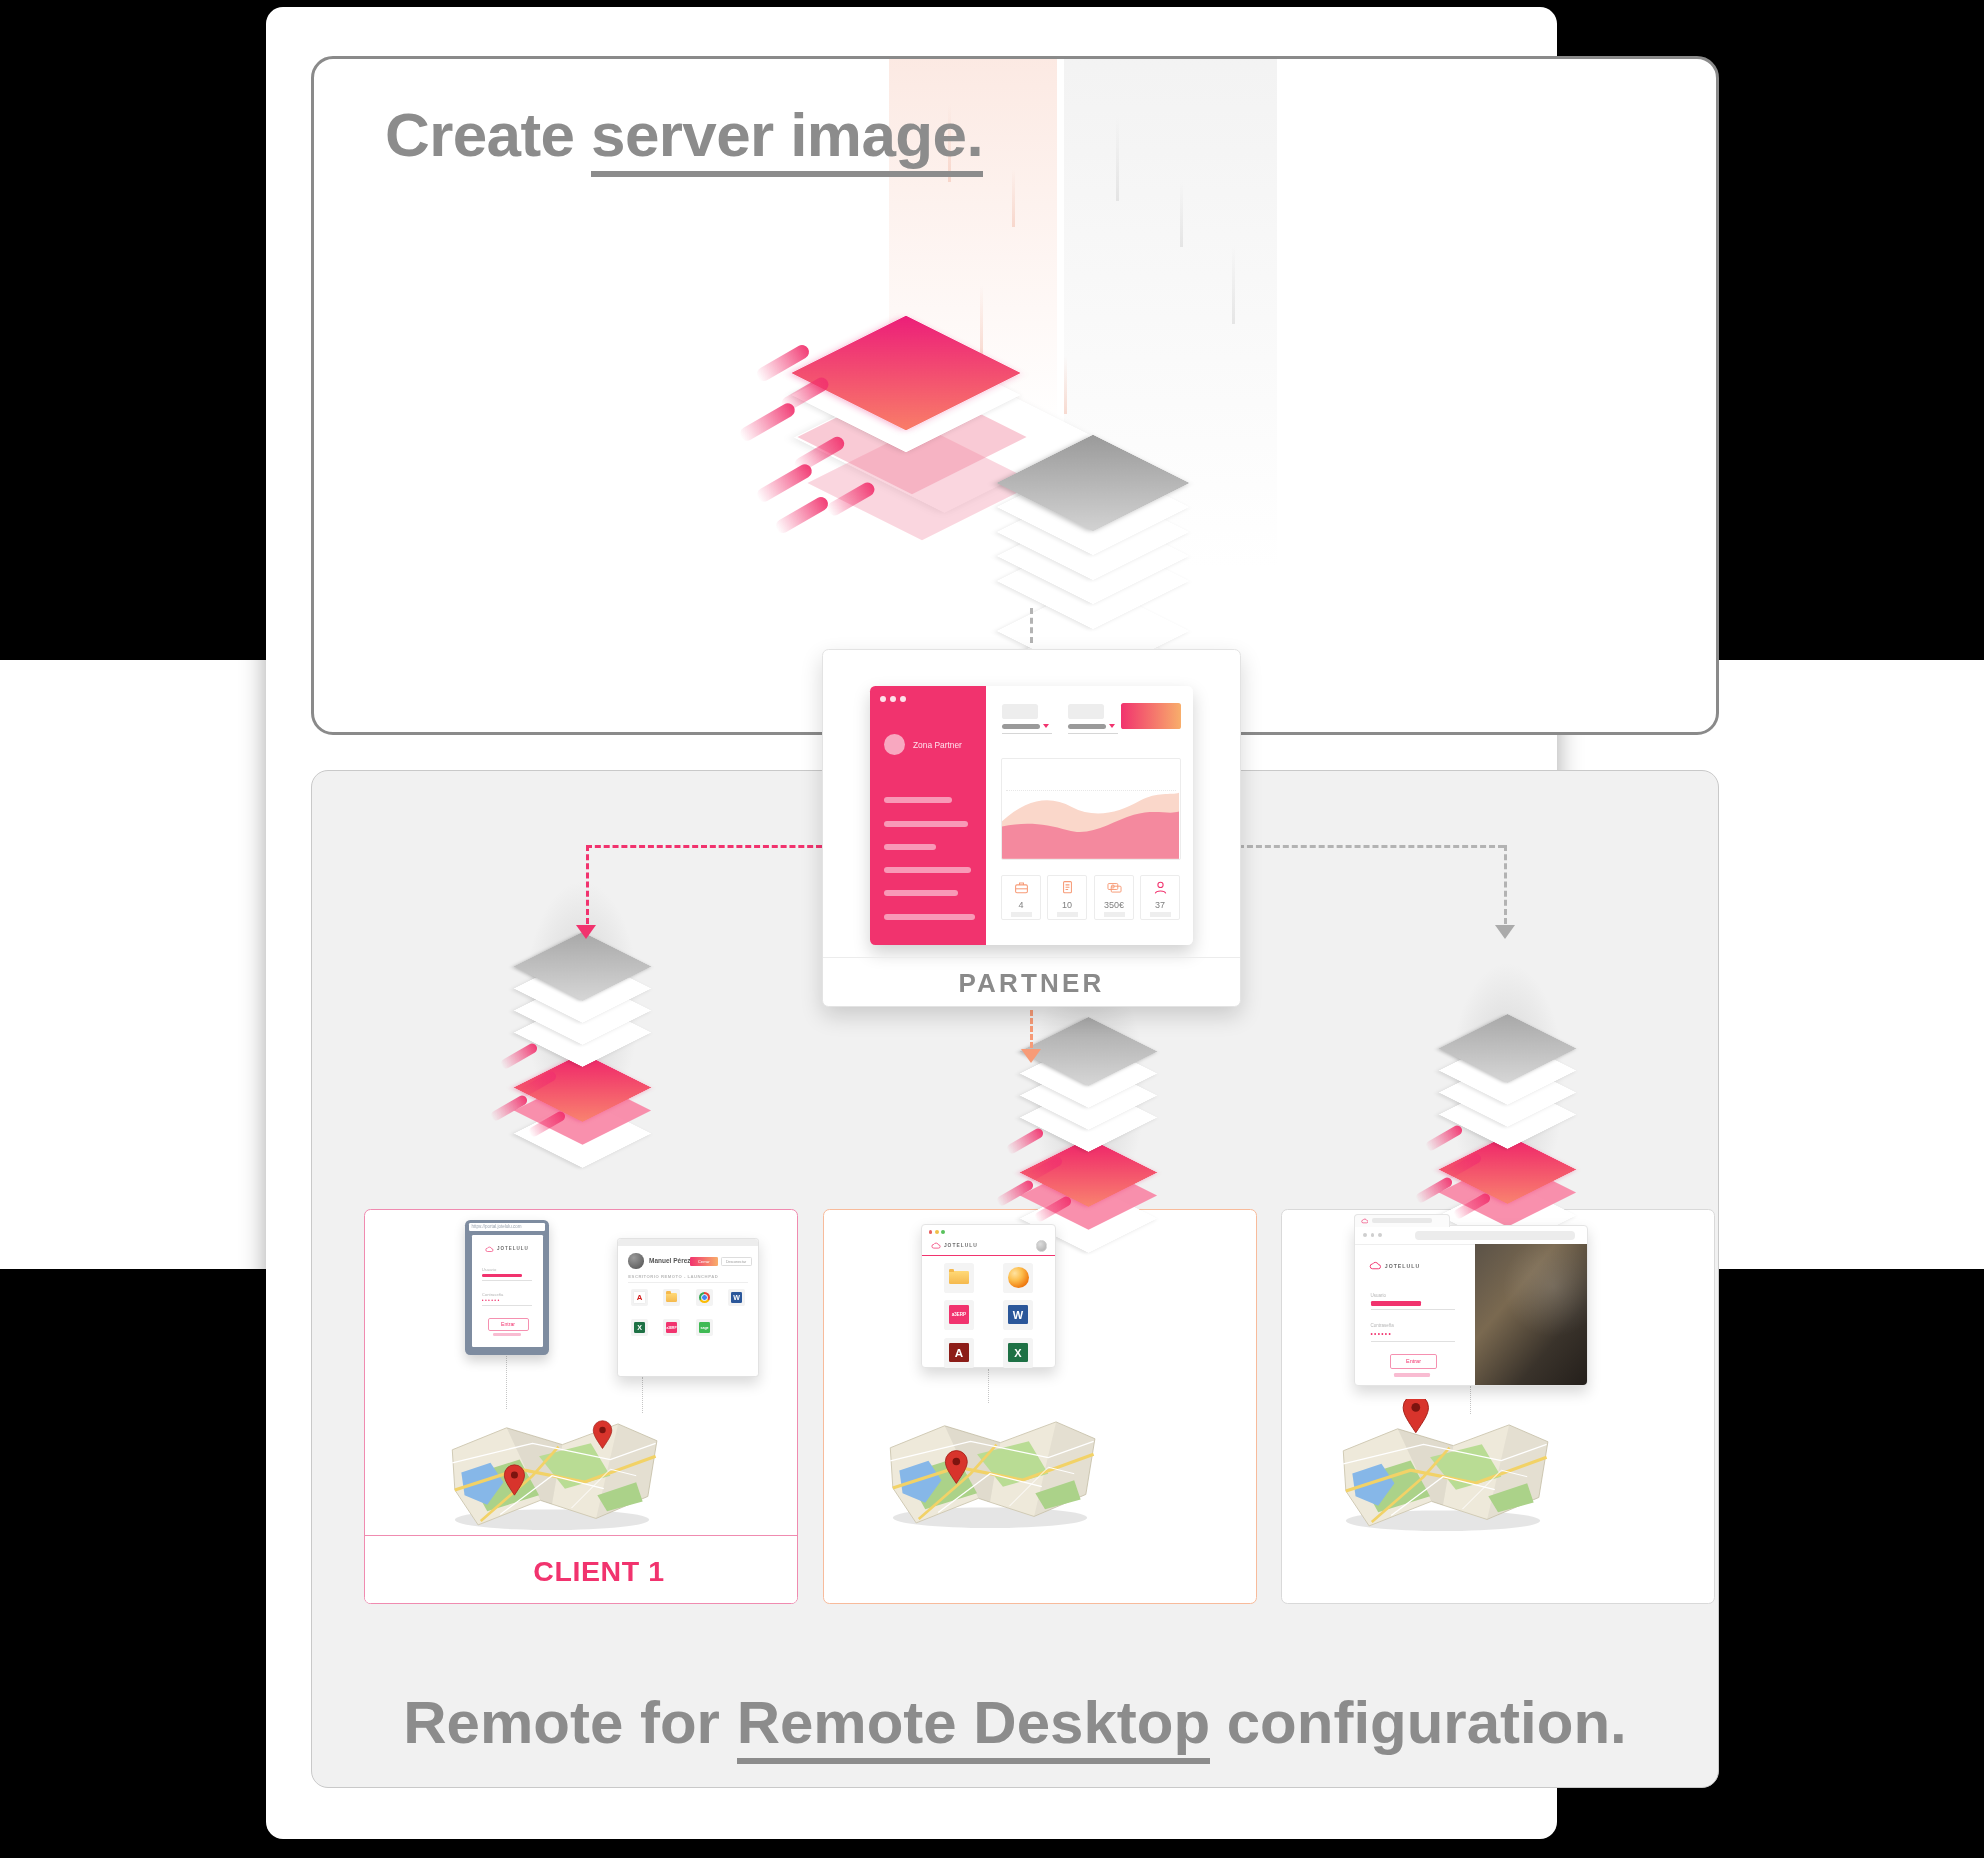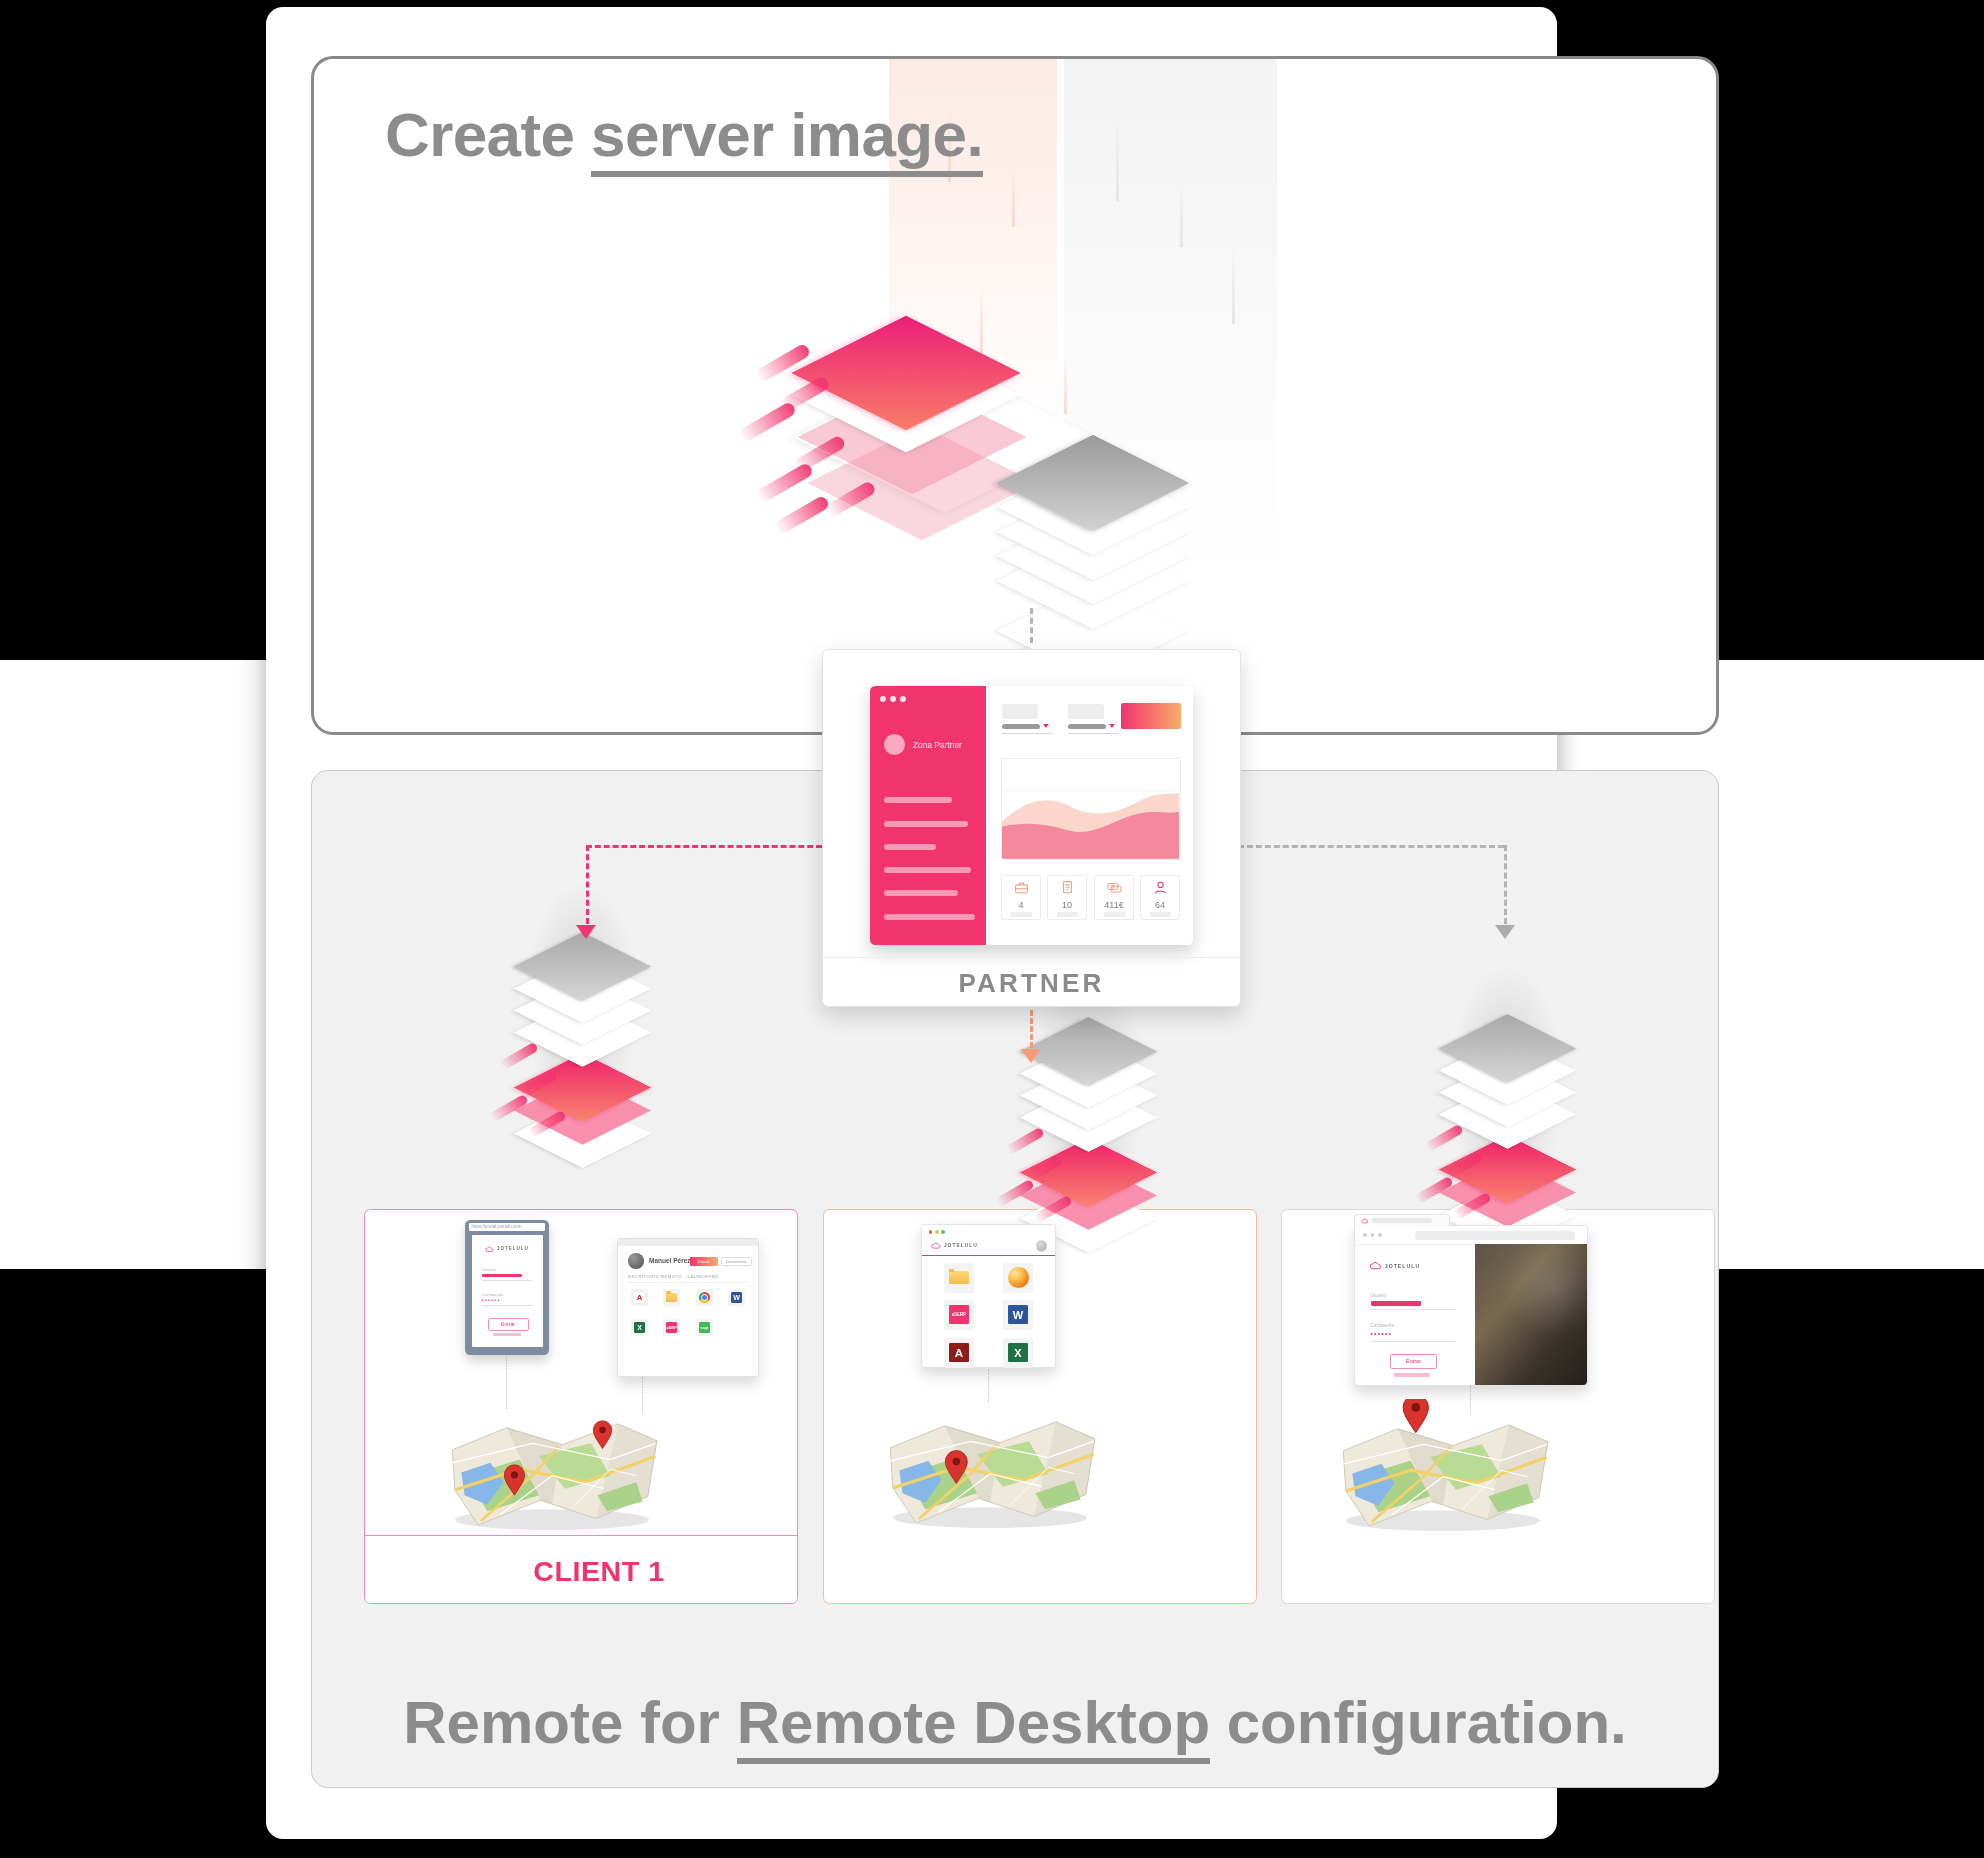--- a/index.html
+++ b/index.html
@@ -543,31 +543,31 @@
           <div class="bar"></div>
         </div>
         <div class="abs dw-stat" style="left:224px">
           <svg width="17" height="17" viewBox="0 0 26 26" style="margin-top:3.9px">
               <g fill="none" stroke="#f79b77" stroke-width="1.5">
                 <rect x="3" y="7" width="15" height="9" rx="1.5"></rect>
                 <circle cx="10.5" cy="11.5" r="2.3"></circle>
                 <rect x="8" y="11" width="15" height="9" rx="1.5"></rect>
               </g>
             </svg>
-          <div class="val">411€</div>
+          <div class="val">350€</div>
           <div class="bar"></div>
         </div>
         <div class="abs dw-stat" style="left:270px">
           <svg width="17" height="17" viewBox="0 0 26 26" style="margin-top:3.9px">
               <g fill="none" stroke="#f1336e" stroke-width="1.6">
                 <circle cx="13" cy="9" r="4"></circle>
                 <path d="M5 22c1.5-5 14.5-5 16 0"></path>
               </g>
             </svg>
-          <div class="val">64</div>
+          <div class="val">37</div>
           <div class="bar"></div>
         </div>
       </div>
 
       <div class="abs partner-divider"></div>
       <div class="abs partner-label">PARTNER</div>
     </div>
 
   </div>
 </div>

